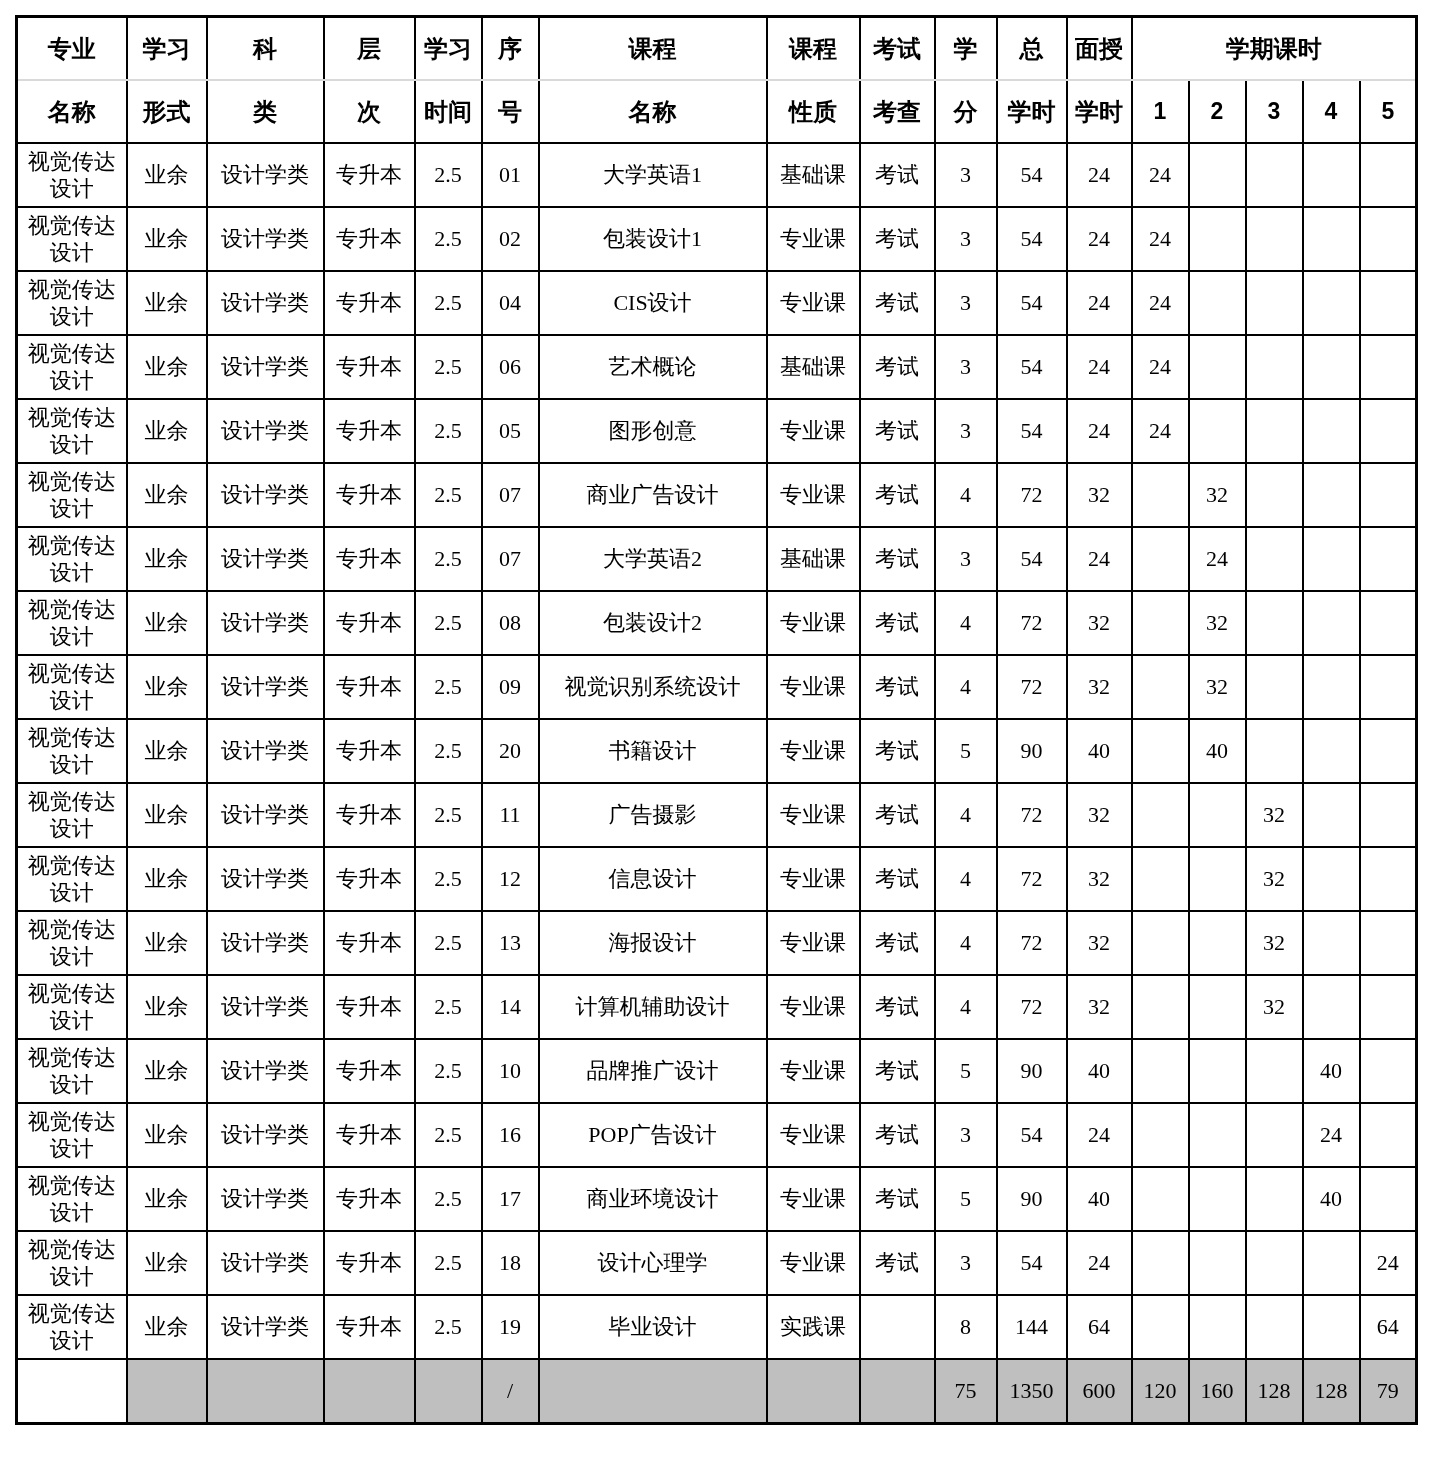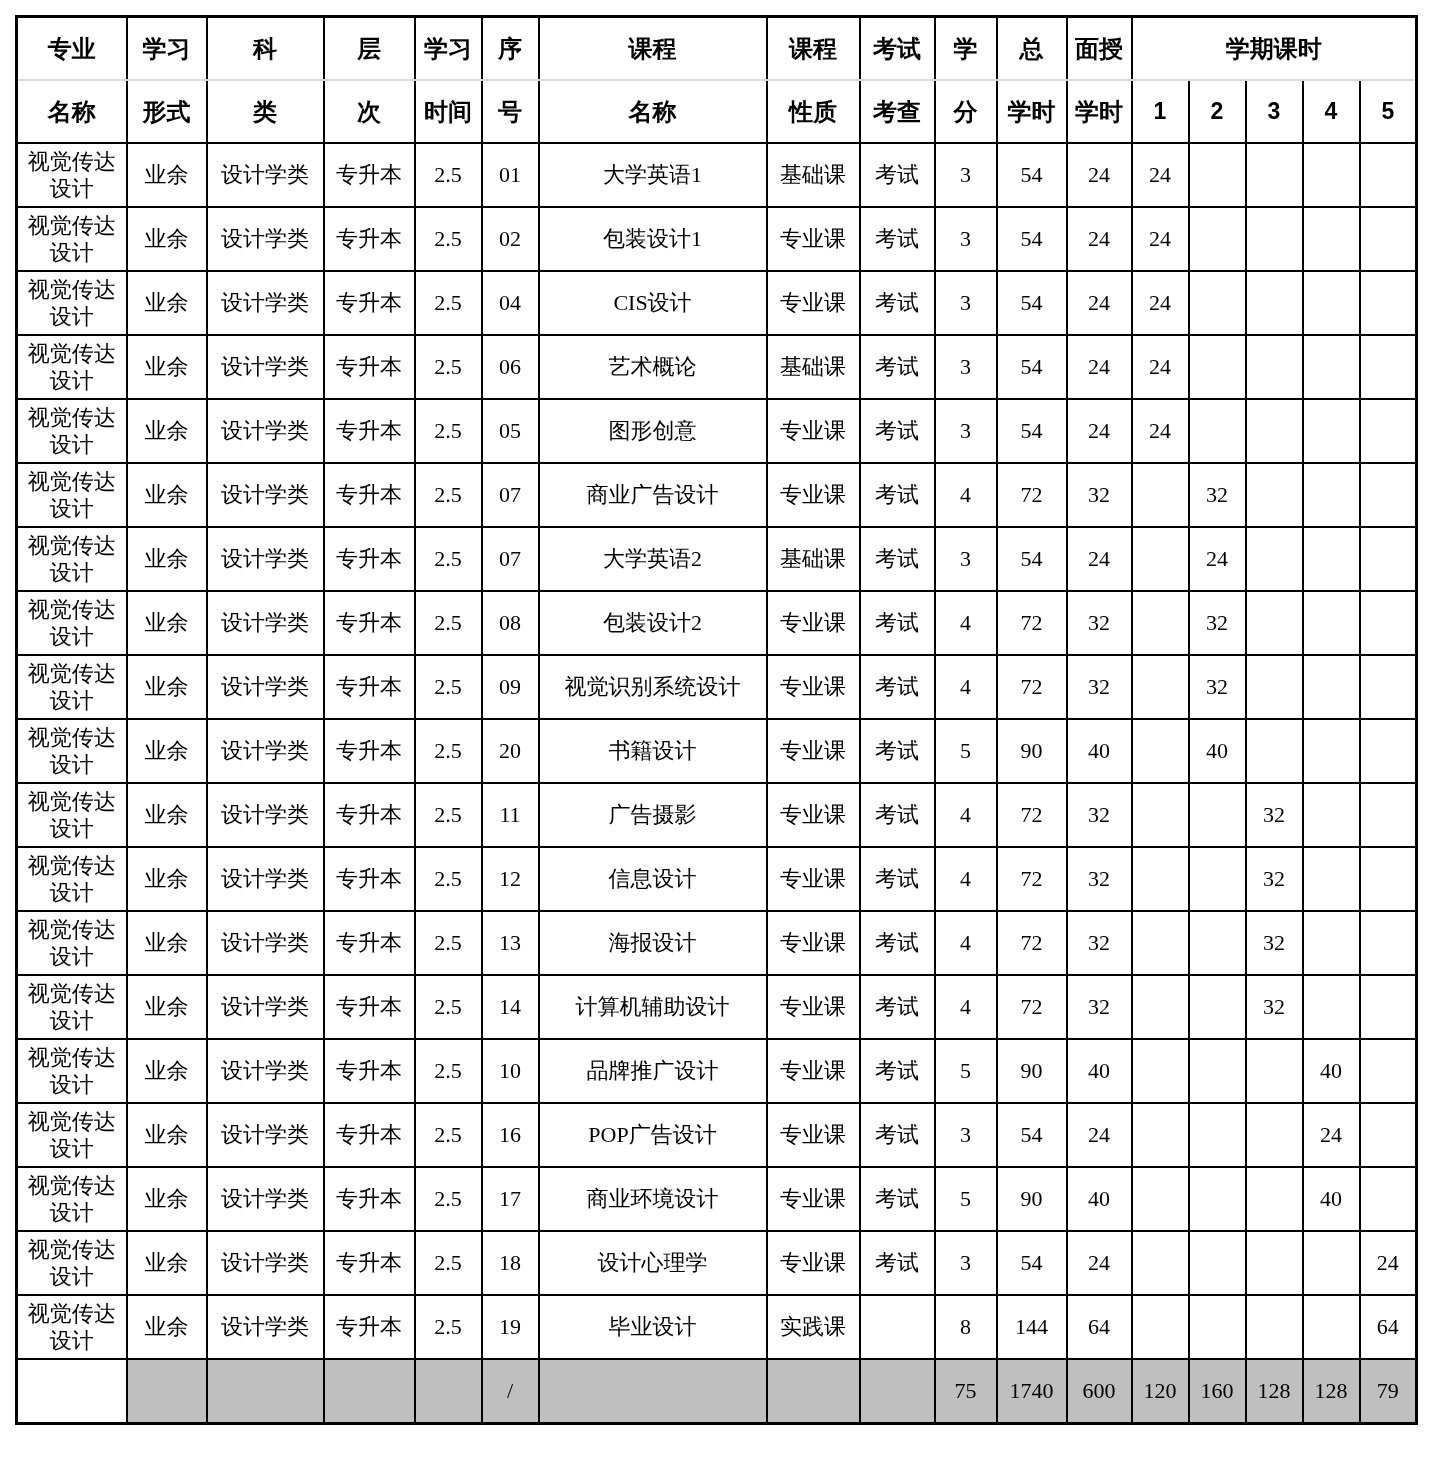--- a/index.html
+++ b/index.html
@@ -499,21 +499,21 @@
           <td class="major first-cell"></td>
           <td></td>
           <td></td>
           <td></td>
           <td></td>
           <td>/</td>
           <td></td>
           <td></td>
           <td></td>
           <td>75</td>
-          <td>1740</td>
+          <td>1350</td>
           <td>600</td>
           <td>120</td>
           <td>160</td>
           <td>128</td>
           <td>128</td>
           <td>79</td>
         </tr>
       </tbody>
   </table>
 </div>

